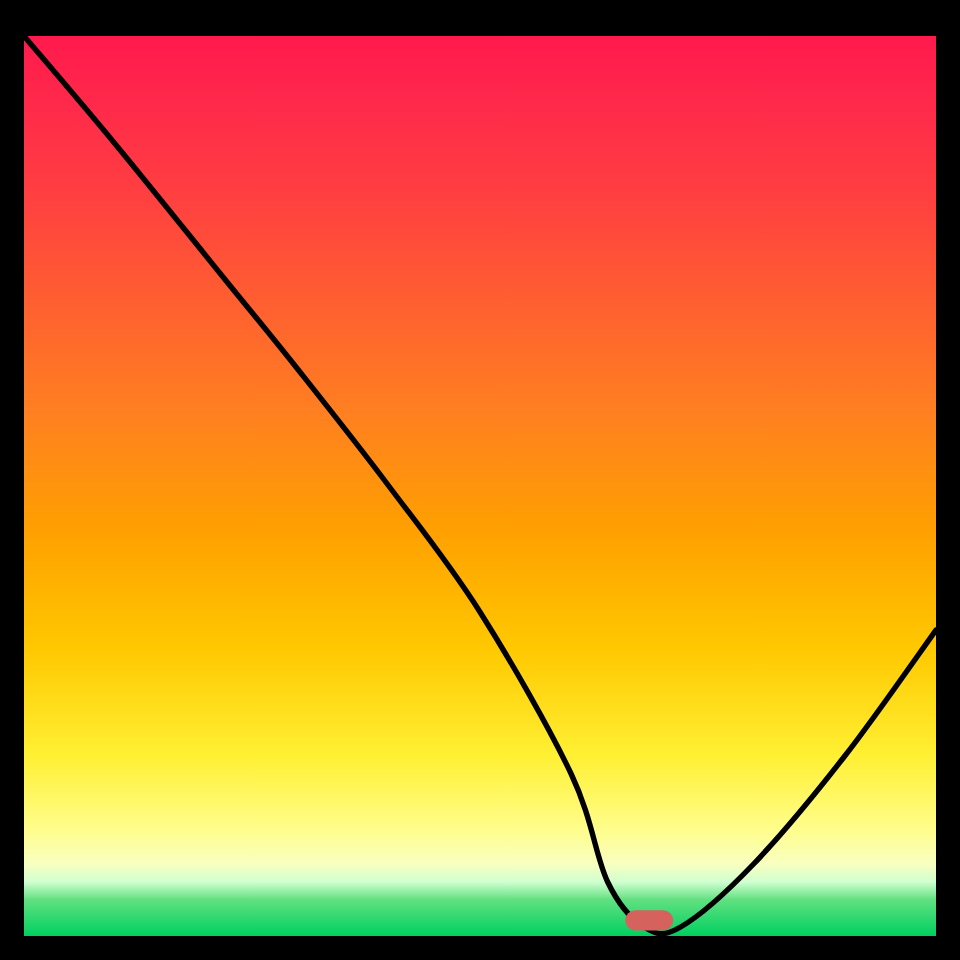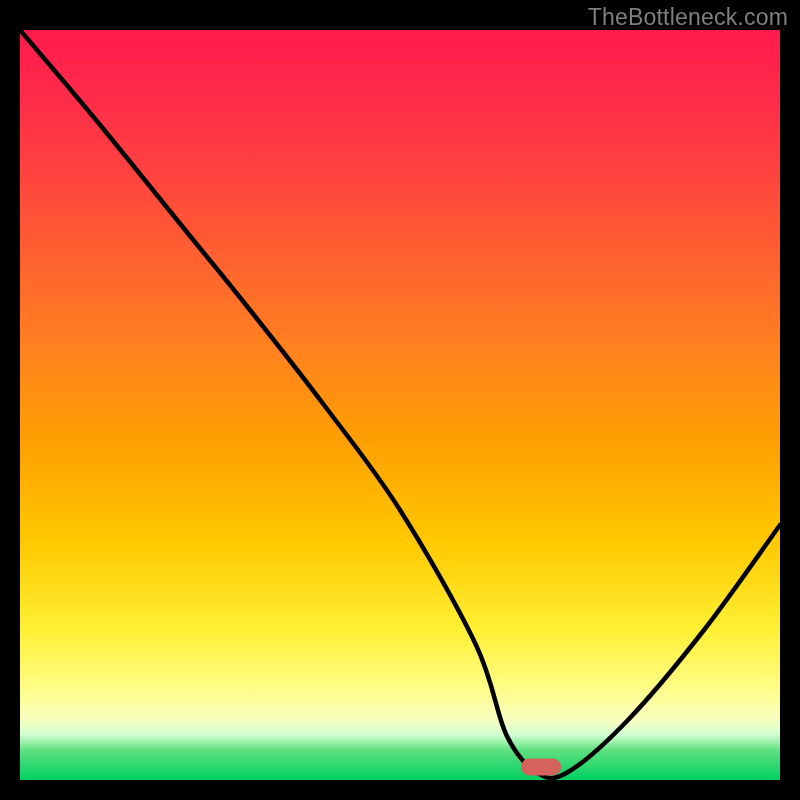--- a/index.html
+++ b/index.html
@@ -73,15 +73,14 @@
 
 <div class="frame">
 
   <div class="plot">
     <svg class="curve" viewBox="0 0 760 750" preserveAspectRatio="none">
       <path d="M 0,0 C 12.666666666666666,15 48.13333333333334,56.25 76,90 C 103.86666666666666,123.75 141.86666666666665,171.25 167.2,202.5 C 192.53333333333333,233.75 205.2,248.75 228,277.5 C 250.8,306.25 278.6666666666667,341.25 304,375 C 329.3333333333333,408.75 354.6666666666667,440 380,480 C 405.3333333333333,520 438.26666666666665,577.5 456,615 C 473.73333333333335,652.5 476.2666666666667,683.75 486.40000000000003,705 C 496.53333333333336,726.25 506.66666666666674,736.25 516.8000000000001,742.5 C 526.9333333333334,748.75 532,751.25 547.1999999999999,742.5 C 562.3999999999999,733.75 585.2,713.75 608,690 C 630.8,666.25 658.6666666666666,632.5 684,600 C 709.3333333333334,567.5 747.3333333333334,512.5 760,495" fill="none" stroke="#000" stroke-width="4.5" stroke-linecap="round" stroke-linejoin="round"></path>
     </svg>
     <div class="marker" style="left: 520.6px; top: 737.25px;"></div>
   </div>
 
-  <div class="watermark">TheBottleneck.com</div>
 
 </div>
 
 </body></html>

